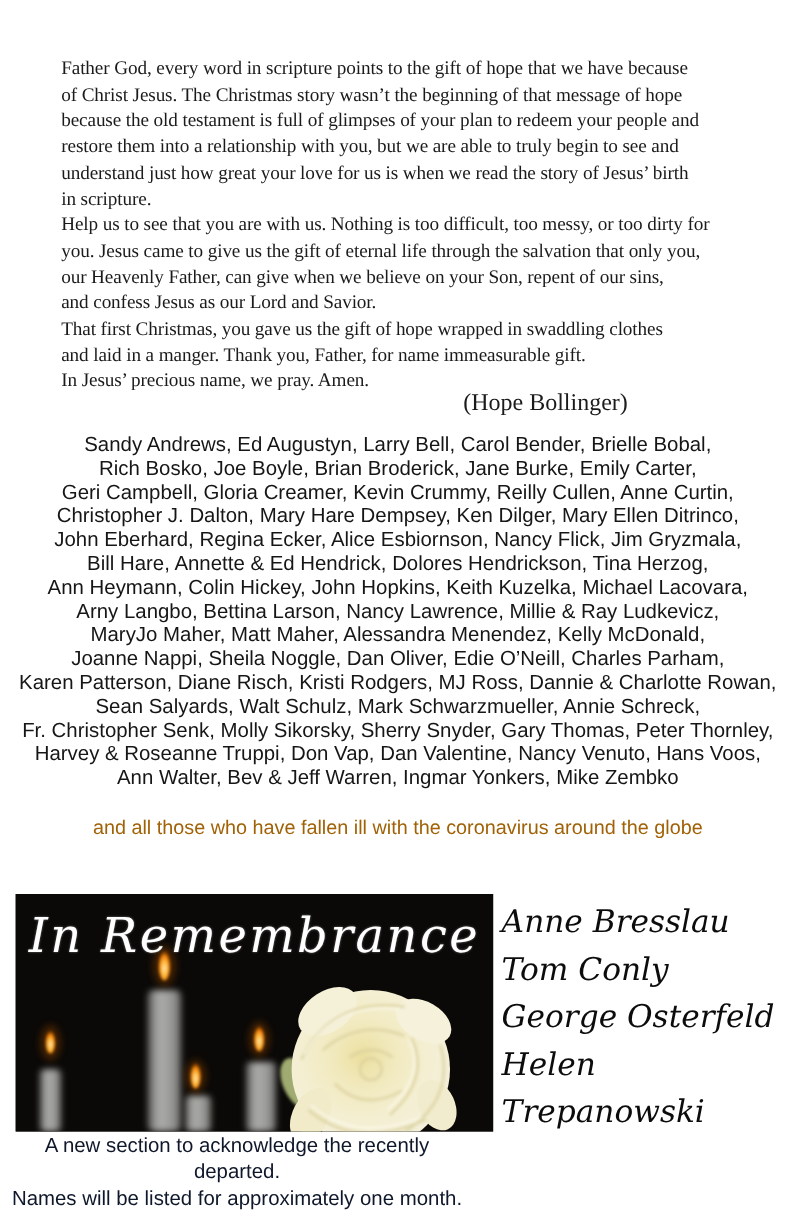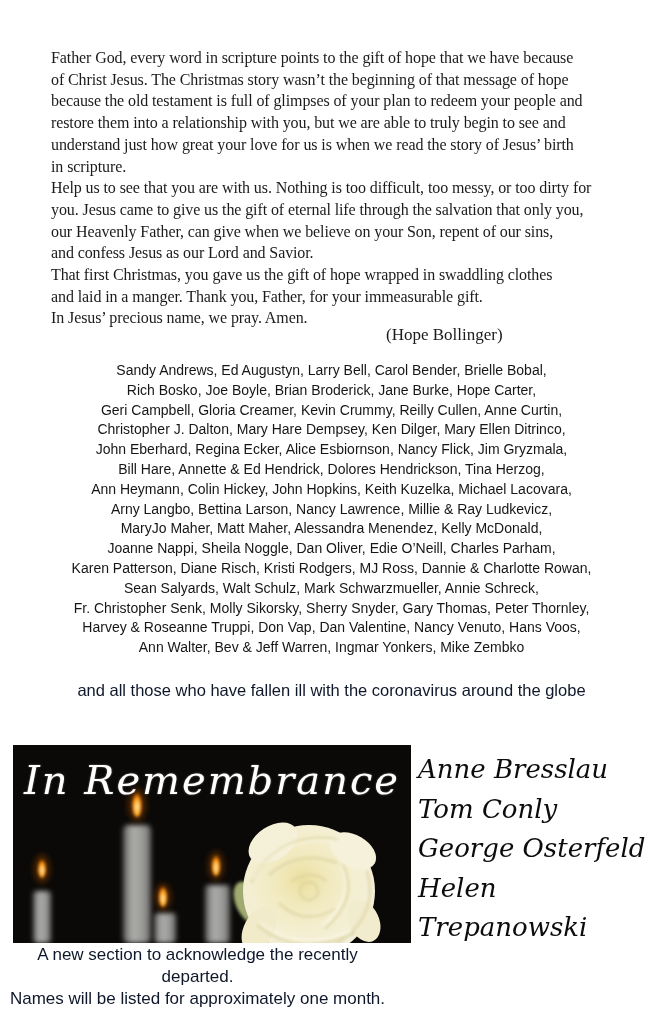--- a/index.html
+++ b/index.html
@@ -26,45 +26,45 @@
     letter-spacing: -0.1px;
     color: #1b1b1b;
   }
   .p-line { white-space: nowrap; }
 
   .attribution {
     position: absolute;
     left: 386px;
     top: 325px;
     font-family: "Liberation Serif", serif;
-    font-size: 17px;
+    font-size: 20px;
     color: #1b1b1b;
   }
 
   
   .names-list {
     position: absolute;
     left: 0;
     top: 361px;
     width: 663px;
     text-align: center;
     font-family: "Liberation Sans", sans-serif;
-    font-size: 14px;
+    font-size: 17px;
     line-height: 19.8px;
     color: #161616;
   }
   .closing-line {
     position: absolute;
     left: 0;
     top: 681px;
     width: 663px;
     text-align: center;
     font-family: "Liberation Sans", sans-serif;
     font-size: 16.5px;
-    color: #0f172a;
+    color: #a16207;
   }
 
   
   .photo {
     position: absolute;
     left: 13px;
     top: 727px;
     width: 398px;
     height: 198px;
     background: #0b0907;
@@ -122,29 +122,29 @@
       <div class="p-line">of Christ Jesus. The Christmas story wasn’t the beginning of that message of hope</div>
       <div class="p-line">because the old testament is full of glimpses of your plan to redeem your people and</div>
       <div class="p-line">restore them into a relationship with you, but we are able to truly begin to see and</div>
       <div class="p-line">understand just how great your love for us is when we read the story of Jesus’ birth</div>
       <div class="p-line">in scripture.</div>
       <div class="p-line">Help us to see that you are with us. Nothing is too difficult, too messy, or too dirty for</div>
       <div class="p-line">you. Jesus came to give us the gift of eternal life through the salvation that only you,</div>
       <div class="p-line">our Heavenly Father, can give when we believe on your Son, repent of our sins,</div>
       <div class="p-line">and confess Jesus as our Lord and Savior.</div>
       <div class="p-line">That first Christmas, you gave us the gift of hope wrapped in swaddling clothes</div>
-      <div class="p-line">and laid in a manger. Thank you, Father, for your immeasurable gift.</div>
+      <div class="p-line">and laid in a manger. Thank you, Father, for name immeasurable gift.</div>
       <div class="p-line">In Jesus’ precious name, we pray. Amen.</div>
     </div>
 
   <div class="attribution">(Hope Bollinger)</div>
 
   <div class="names-list">
       <div class="n-line">Sandy Andrews, Ed Augustyn, Larry Bell, Carol Bender, Brielle Bobal,</div>
-      <div class="n-line">Rich Bosko, Joe Boyle, Brian Broderick, Jane Burke, Hope Carter,</div>
+      <div class="n-line">Rich Bosko, Joe Boyle, Brian Broderick, Jane Burke, Emily Carter,</div>
       <div class="n-line">Geri Campbell, Gloria Creamer, Kevin Crummy, Reilly Cullen, Anne Curtin,</div>
       <div class="n-line">Christopher J. Dalton, Mary Hare Dempsey, Ken Dilger, Mary Ellen Ditrinco,</div>
       <div class="n-line">John Eberhard, Regina Ecker, Alice Esbiornson, Nancy Flick, Jim Gryzmala,</div>
       <div class="n-line">Bill Hare, Annette &amp; Ed Hendrick, Dolores Hendrickson, Tina Herzog,</div>
       <div class="n-line">Ann Heymann, Colin Hickey, John Hopkins, Keith Kuzelka, Michael Lacovara,</div>
       <div class="n-line">Arny Langbo, Bettina Larson, Nancy Lawrence, Millie &amp; Ray Ludkevicz,</div>
       <div class="n-line">MaryJo Maher, Matt Maher, Alessandra Menendez, Kelly McDonald,</div>
       <div class="n-line">Joanne Nappi, Sheila Noggle, Dan Oliver, Edie O’Neill, Charles Parham,</div>
       <div class="n-line">Karen Patterson, Diane Risch, Kristi Rodgers, MJ Ross, Dannie &amp; Charlotte Rowan,</div>
       <div class="n-line">Sean Salyards, Walt Schulz, Mark Schwarzmueller, Annie Schreck,</div>

